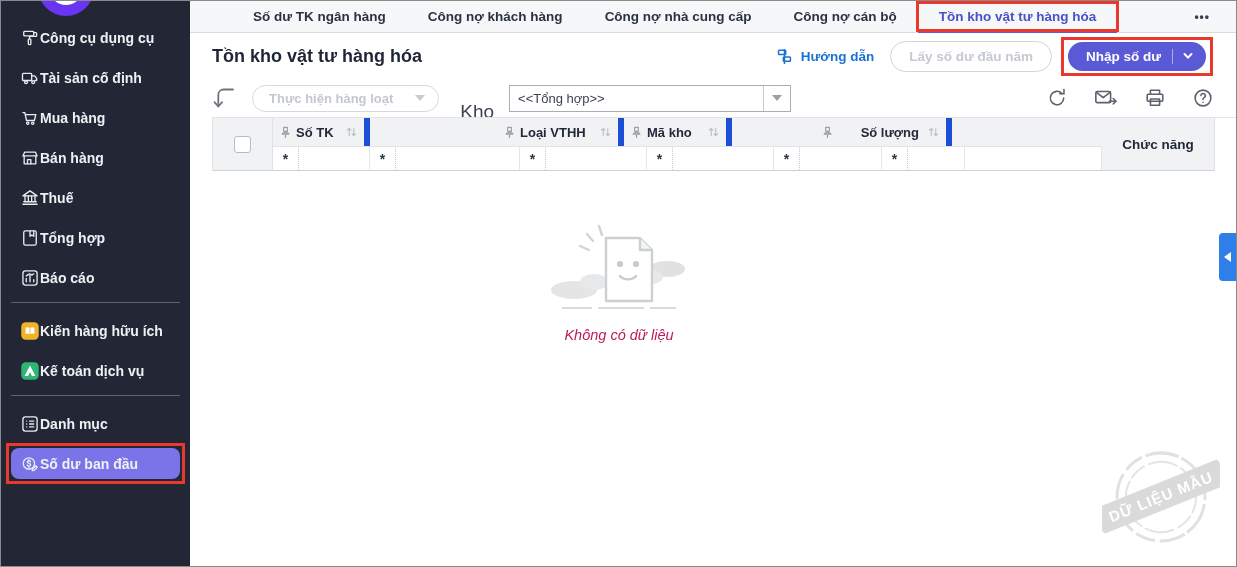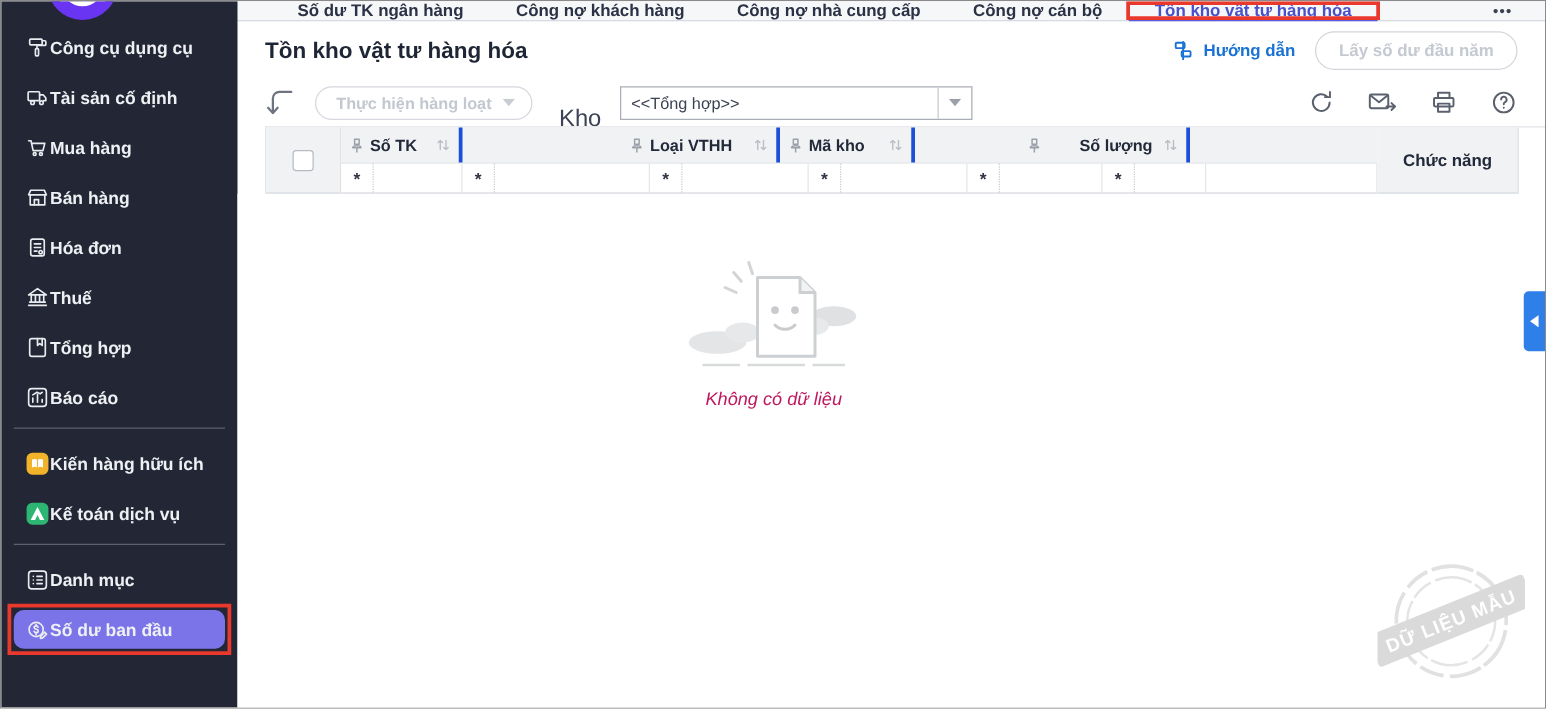--- a/index.html
+++ b/index.html
@@ -17,58 +17,58 @@
   .nav-item{display:flex;align-items:center;height:31px;margin:0 10px 9px 10px;padding:0 9px;border-radius:8px;
             font-size:14px;font-weight:700;color:#eef0f4;position:relative;white-space:nowrap;}
   .nav-item.active{background:var(--sidebar-active);}
   .nav-icon{width:20px;height:20px;display:inline-flex;align-items:center;justify-content:center;flex-shrink:0;}
   .nav-divider{height:1px;background:#5b6172;margin:3px 10px 12px 10px;}
   .frame-item{inset:-5px -5px;}
 
   
   .main{flex:1;display:flex;flex-direction:column;min-width:0;background:#fff;}
 
-  .tabbar{height:16px;background:#f6f7f9;border-bottom:1px solid #d7dae0;display:flex;align-items:stretch;padding-left:27px;flex-shrink:0;}
+  .tabbar{height:32px;background:#f6f7f9;border-bottom:1px solid #d7dae0;display:flex;align-items:stretch;padding-left:42px;flex-shrink:0;}
   .tab{padding:0 21px;font-size:13.5px;font-weight:700;color:#2b3245;display:flex;align-items:center;position:relative;white-space:nowrap;}
   .tab.active{color:var(--tab-active);}
   .tab.active::after{content:"";position:absolute;left:0;right:0;bottom:-1px;height:3px;background:#5a5be0;}
   .frame-tab{inset:0 -2px;}
   .tabs-more{margin-left:auto;margin-right:26px;display:flex;align-items:center;font-size:12px;font-weight:700;color:#3a4150;letter-spacing:1px;}
 
   .red-frame{position:absolute;border:3px solid var(--annotation);pointer-events:none;z-index:6;}
 
   .titlebar{height:46px;display:flex;align-items:center;padding:0 22px;flex-shrink:0;}
   .page-title{font-size:18px;font-weight:700;color:#1e2534;}
   .title-actions{margin-left:auto;display:flex;align-items:center;gap:16px;}
   .help-link{display:flex;align-items:center;gap:7px;color:var(--link);font-size:13.5px;font-weight:700;cursor:pointer;}
   .btn-outline{border:1px solid #d2d6dc;background:#fff;color:#c5c9d1;border-radius:16px;padding:7px 18px;font-size:13.5px;font-weight:700;}
   .btn-primary{background:var(--accent);color:#fff;border-radius:16px;border:none;font-weight:700;font-size:13.5px;
                display:flex;align-items:center;padding:7px 12px 7px 18px;position:relative;margin-right:8px;}
   .btn-primary .sep{width:1px;height:15px;background:rgba(255,255,255,.5);margin:0 9px 0 11px;}
   .frame-btn{inset:-5px -7px;}
 
   .toolbar{height:38px;display:flex;align-items:center;padding:0 22px;gap:15px;flex-shrink:0;}
   .move-arrow{display:inline-flex;margin-right:2px;}
-  .pill-dropdown{display:flex;align-items:center;gap:9px;border:1px solid #d5d8de;border-radius:15px;background:#fff;
+  .pill-dropdown{display:flex;align-items:center;gap:22px;border:1px solid #d5d8de;border-radius:15px;background:#fff;
                  color:#c3c7cf;font-size:13px;font-weight:700;padding:5px 13px 5px 16px;}
   .kho-label{font-size:19px;color:#3c4354;margin-left:6px;margin-top:28px;}
   .select{display:flex;align-items:stretch;border:1px solid #a9aeb6;background:#fff;height:27px;width:282px;}
   .select-value{flex:1;display:flex;align-items:center;padding:0 8px;font-size:13px;color:#3b4252;}
   .select-btn{width:27px;display:flex;align-items:center;justify-content:center;border-left:1px solid #c6cad0;}
   .tool-icons{margin-left:auto;display:flex;align-items:center;gap:26px;color:#5a616c;}
   .tool-icons span{display:inline-flex;cursor:pointer;}
 
   
   .grid-head{display:flex;margin-left:22px;border-top:1px solid #e2e4e8;border-left:1px solid #e2e4e8;flex-shrink:0;}
   .check-col{width:60px;background:#f1f2f4;display:flex;align-items:center;justify-content:center;
              border-right:1px solid #dfe1e5;border-bottom:1px solid #cfd3d9;}
   .checkbox{width:17px;height:17px;border:1.5px solid #b6bbc3;border-radius:3px;background:#fff;display:inline-block;}
   .data-cols{display:flex;flex-direction:column;}
   .hdr-row{display:flex;height:29px;background:#f1f2f4;border-bottom:1px solid #e2e4e8;}
-  .hdr-cell{display:flex;align-items:center;gap:5px;padding:0 7px;border-right:3px solid #1d4ed8;
+  .hdr-cell{display:flex;align-items:center;gap:5px;padding:0 7px;border-right:6px solid #1d4ed8;
             font-size:13px;font-weight:700;color:#222a3a;overflow:hidden;}
   .hdr-label{flex:1;text-align:left;white-space:nowrap;overflow:hidden;}
   .hdr-cell.right .hdr-label{text-align:right;padding-right:4px;}
   .pin,.sort{display:inline-flex;flex-shrink:0;}
   .flt-row{display:flex;height:24px;background:#fff;border-bottom:1px solid #ced2d8;}
   .flt-cell{display:flex;align-items:stretch;border-right:1px solid #e4e6ea;}
   .star-zone{width:26px;display:flex;align-items:center;justify-content:center;border-right:1px dotted #c6cad0;
              color:#2f3542;font-size:14px;font-weight:700;}
   .flt-input{flex:1;}
   .func-col{width:113px;background:#f1f2f4;display:flex;align-items:center;justify-content:center;
@@ -127,31 +127,20 @@
               <path d="M5.5 5h13l2 4.5h-17z"></path>
               <path d="M5 9.5V19h14V9.5"></path>
               <path d="M9 19v-5h4v5"></path>
             </svg>
           </span>
           <span class="nav-label">Bán hàng</span>
         </div>
         <div class="nav-item">
           <span class="nav-icon">
             <svg viewBox="0 0 24 24" width="20" height="20" fill="none" stroke="#e9ebf0" stroke-width="1.6" stroke-linecap="round" stroke-linejoin="round">
-              <rect x="5.5" y="4" width="13" height="16" rx="2"></rect>
-              <path d="M9 8.5h6M9 12h6"></path>
-              <path d="M9 15.5h2.5"></path>
-              <circle cx="15" cy="16.5" r="1.6"></circle>
-            </svg>
-          </span>
-          <span class="nav-label">Hóa đơn</span>
-        </div>
-        <div class="nav-item">
-          <span class="nav-icon">
-            <svg viewBox="0 0 24 24" width="20" height="20" fill="none" stroke="#e9ebf0" stroke-width="1.6" stroke-linecap="round" stroke-linejoin="round">
               <path d="M3.5 9.5h17L12 3.5z"></path>
               <path d="M6 9.5V16M10 9.5V16M14 9.5V16M18 9.5V16"></path>
               <path d="M3.5 19.5h17"></path>
               <path d="M4.5 16.5h15"></path>
             </svg>
           </span>
           <span class="nav-label">Thuế</span>
         </div>
         <div class="nav-item">
           <span class="nav-icon">
@@ -249,20 +238,30 @@
           <span style="display:inline-flex;">
             <svg width="19" height="19" viewBox="0 0 24 24" fill="none" stroke="#1a73d4" stroke-width="1.9" stroke-linejoin="round">
                 <path d="M12 2.5v19"></path>
                 <rect x="4.5" y="4" width="9" height="5.5" rx="1"></rect>
                 <rect x="10.5" y="12.5" width="9" height="5.5" rx="1"></rect>
               </svg>
           </span>
           <span>Hướng dẫn</span>
         </div>
         <button class="btn-outline">Lấy số dư đầu năm</button>
+        <button class="btn-primary">
+          <span>Nhập số dư</span>
+          <span class="sep"></span>
+          <span style="display:inline-flex;">
+            <svg width="12" height="12" viewBox="0 0 12 12" fill="none" stroke="#fff" stroke-width="2" stroke-linecap="round">
+                <path d="M2.5 4l3.5 3.6L9.5 4"></path>
+              </svg>
+          </span>
+          <span class="red-frame frame-btn"></span>
+        </button>
       </div>
     </div>
 
     <div class="toolbar">
       <span class="move-arrow">
         <svg width="23" height="26" viewBox="0 0 23 26" fill="none" stroke="#6d7480" stroke-width="1.8" stroke-linecap="round" stroke-linejoin="round">
             <path d="M21 4.5h-9.5c-2.9 0-5.2 2.3-5.2 5.2V21"></path>
             <path d="M2.5 17.2l3.8 4.3 3.8-4.3"></path>
           </svg>
       </span>

